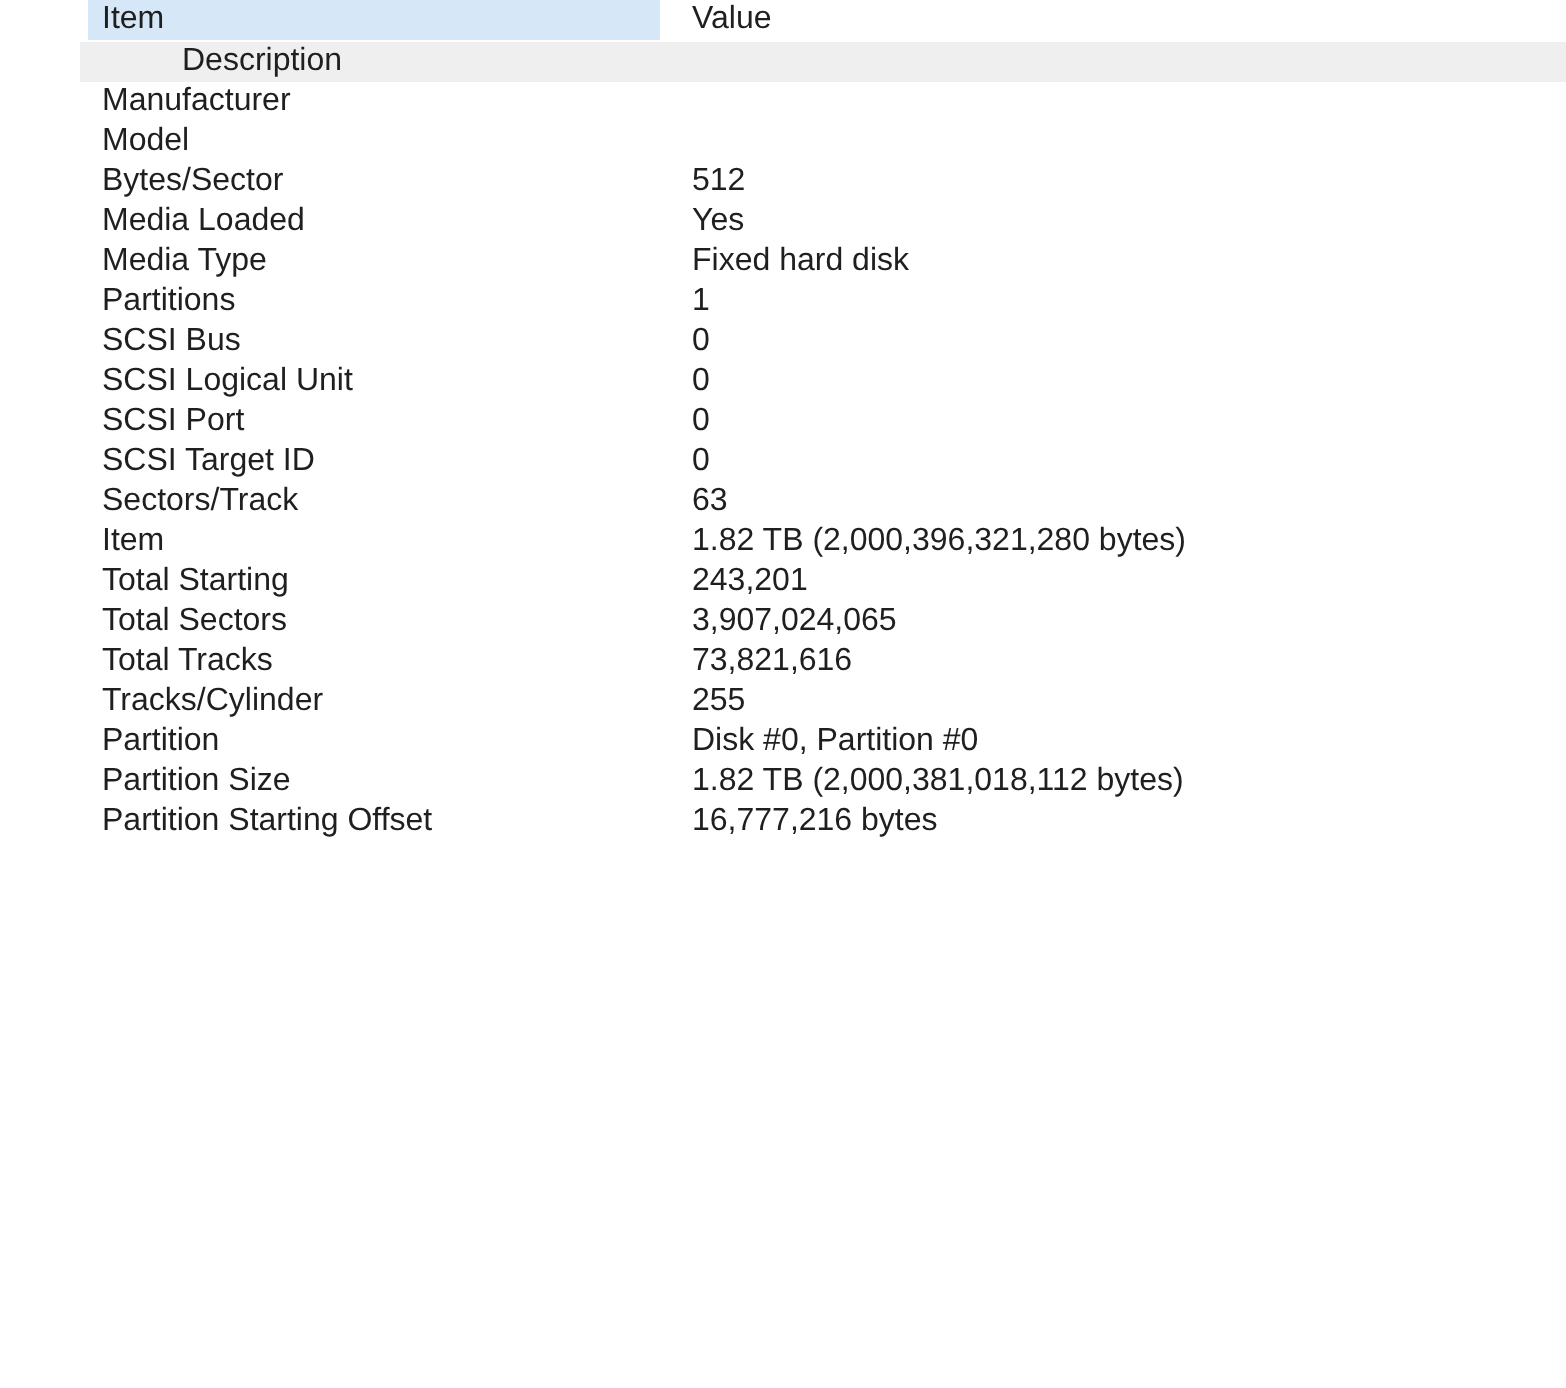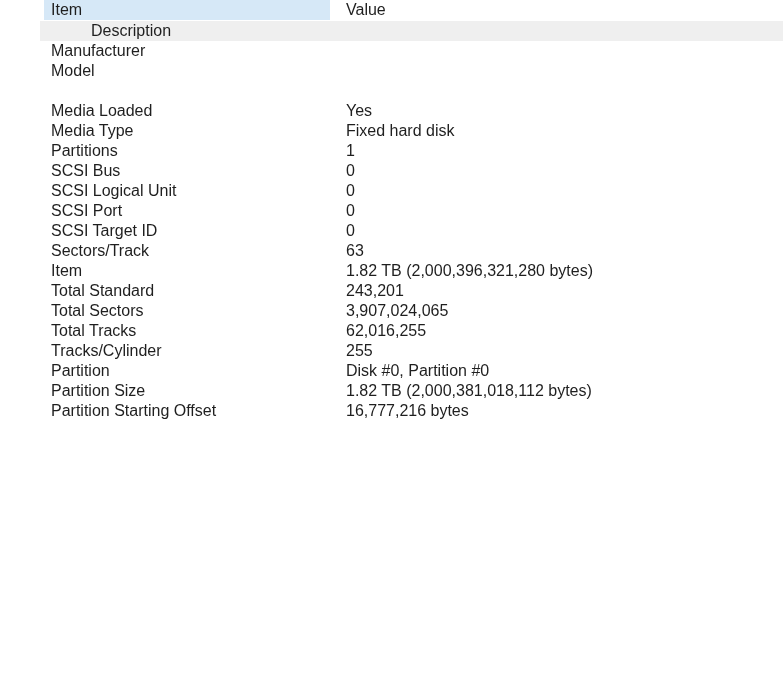--- a/index.html
+++ b/index.html
@@ -80,20 +80,22 @@
 
   <div class="row">
     <div class="cell item">Manufacturer</div>
   </div>
 
   <div class="row">
     <div class="cell item">Model</div>
   </div>
 
   <div class="row">
+    <div class="cell item">Bytes/Sector</div>
+    <div class="cell value">512</div>
   </div>
 
   <div class="row">
     <div class="cell item">Media Loaded</div>
     <div class="cell value">Yes</div>
   </div>
 
   <div class="row">
     <div class="cell item">Media Type</div>
     <div class="cell value">Fixed hard disk</div>
@@ -128,32 +130,32 @@
     <div class="cell item">Sectors/Track</div>
     <div class="cell value">63</div>
   </div>
 
   <div class="row">
     <div class="cell item">Item</div>
     <div class="cell value">1.82 TB (2,000,396,321,280 bytes)</div>
   </div>
 
   <div class="row">
-    <div class="cell item">Total Standard</div>
+    <div class="cell item">Total Starting</div>
     <div class="cell value">243,201</div>
   </div>
 
   <div class="row">
     <div class="cell item">Total Sectors</div>
     <div class="cell value">3,907,024,065</div>
   </div>
 
   <div class="row">
     <div class="cell item">Total Tracks</div>
-    <div class="cell value">62,016,255</div>
+    <div class="cell value">73,821,616</div>
   </div>
 
   <div class="row">
     <div class="cell item">Tracks/Cylinder</div>
     <div class="cell value">255</div>
   </div>
 
   <div class="row">
     <div class="cell item">Partition</div>
     <div class="cell value">Disk #0, Partition #0</div>

